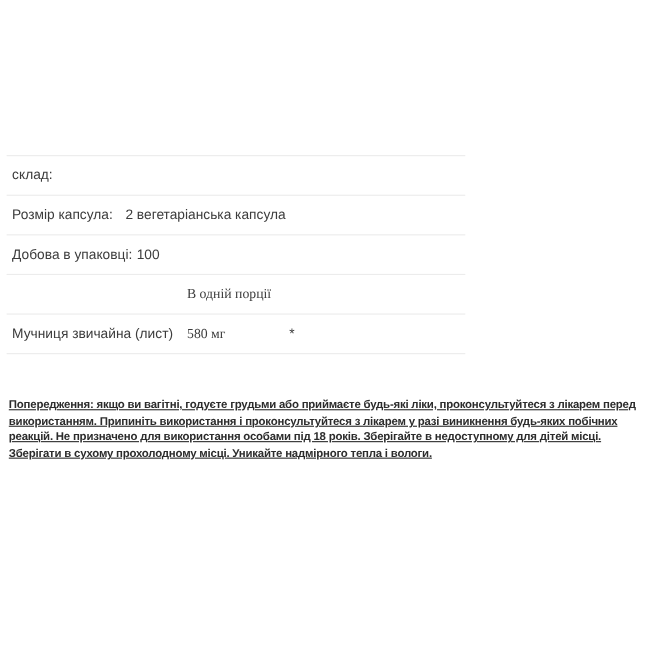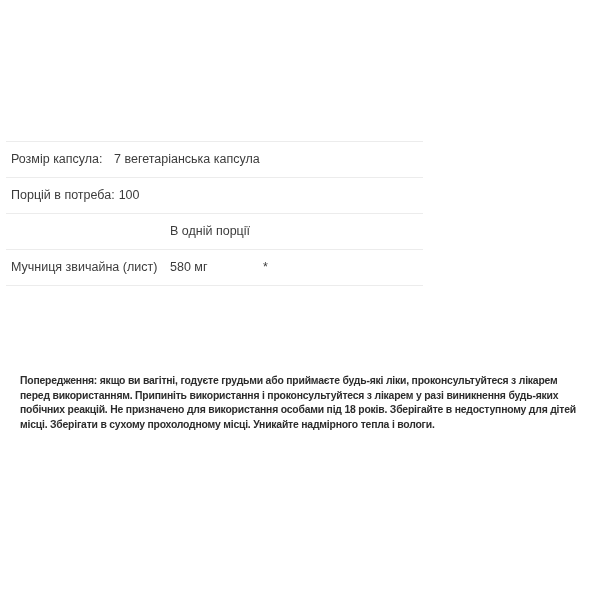--- a/index.html
+++ b/index.html
@@ -29,55 +29,58 @@
   }
   .frow {
     position: relative;
     height: 35px;
     line-height: 35px;
     border-bottom: 1px solid #ececec;
     padding-left: 5px;
     white-space: nowrap;
   }
   .abs { position: absolute; top: 0; }
-  .col-amount    { left: 164px; }
+  .col-amount    { left: 164px; font-family: Liberation Serif, serif; }
   .col-dv        { left: 257px; }
   .col-dv-header { left: 275px; }
   .ss-value      { left: 108px; }
   .spc-value     { margin-left: 4px; text-align: right; }
   
   .lower {
     position: absolute;
     left: 8px;
     top: 362px;
     width: 588px;
     color: #2c2c2c;
     font-weight: bold;
     font-size: 10.4px;
     letter-spacing: -0.2px;
     line-height: 14.6px;
   }
   .lower p { margin: 0 0 9px 0; }
-  .lower p.warning { margin: 12px; }
+  .lower p.warning { margin: 0; text-decoration: underline; }
 </style>
 </head>
 <body>
 
 <div class="page">
 
   <div class="facts">
 
+    <div class="frow">
+      <span>склад:</span>
+    </div>
 
     <div class="frow">
       <span>Розмір капсула:</span>
-      <span class="abs ss-value">7 вегетаріанська капсула</span>
+      <span class="abs ss-value">2 вегетаріанська капсула</span>
     </div>
 
     <div class="frow">
-      <span>Порцій в потреба:</span><span class="spc-value">100</span>
+      <span>Добова в упаковці:</span><span class="spc-value">100</span>
     </div>
 
     <div class="frow">
       <span class="abs col-amount">В одній порції</span>
     </div>
 
     <div class="frow">
       <span>Мучниця звичайна (лист)</span>
       <span class="abs col-amount">580 мг</span>
       <span class="abs col-dv">*</span>

